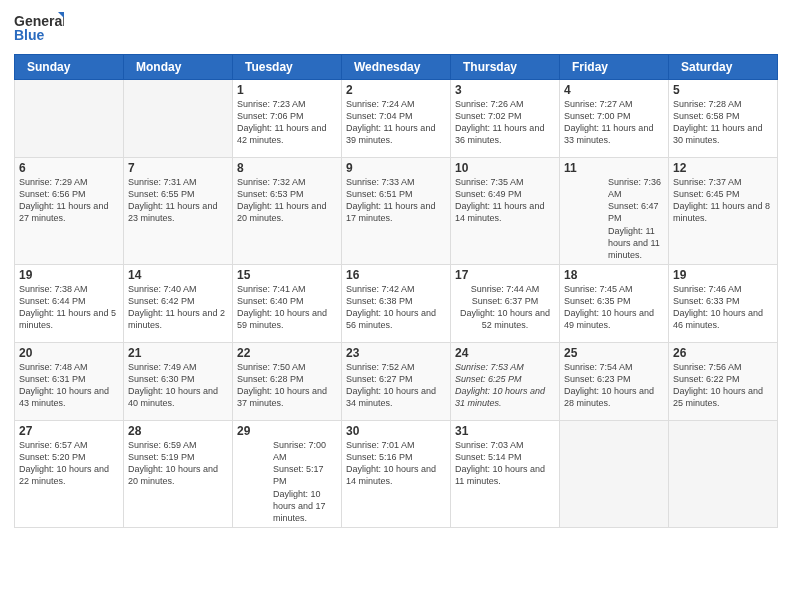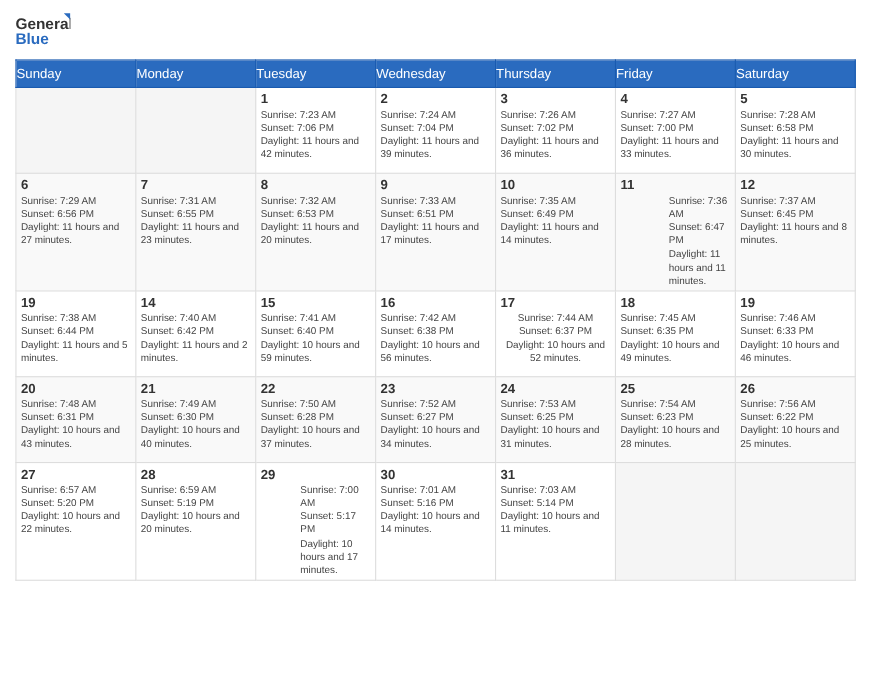--- a/index.html
+++ b/index.html
@@ -39,22 +39,22 @@
     }
     table {
       width: 100%;
       border-collapse: collapse;
       table-layout: fixed;
     }
     th {
       background-color: #2a6bbf;
       color: #fff;
       font-size: 12px;
-      font-weight: normal;
-      padding: 5px 0;
+      font-weight: bold;
+      padding: 5px 12px;
       text-align: left;
       border: 1px solid #1a5aaf;
     }
     td {
       border: 1px solid #ddd;
       vertical-align: top;
       padding: 3px 4px;
       font-size: 9.5px;
       color: #333;
       height: 78px;
@@ -252,21 +252,21 @@
 Daylight: 10 hours and 37 minutes.</div>
           </td>
           <td>
             <span class="day-num">23</span>
             <div class="day-info" style="white-space: pre-line;">Sunrise: 7:52 AM
 Sunset: 6:27 PM
 Daylight: 10 hours and 34 minutes.</div>
           </td>
           <td>
             <span class="day-num">24</span>
-            <div class="day-info" style="white-space: pre-line;">Sunrise: 7:53 AM
+            <div class="day-info" style="white-space: pre-line; font-style: italic;">Sunrise: 7:53 AM
 Sunset: 6:25 PM
 Daylight: 10 hours and 31 minutes.</div>
           </td>
           <td>
             <span class="day-num">25</span>
             <div class="day-info" style="white-space: pre-line;">Sunrise: 7:54 AM
 Sunset: 6:23 PM
 Daylight: 10 hours and 28 minutes.</div>
           </td>
           <td>

